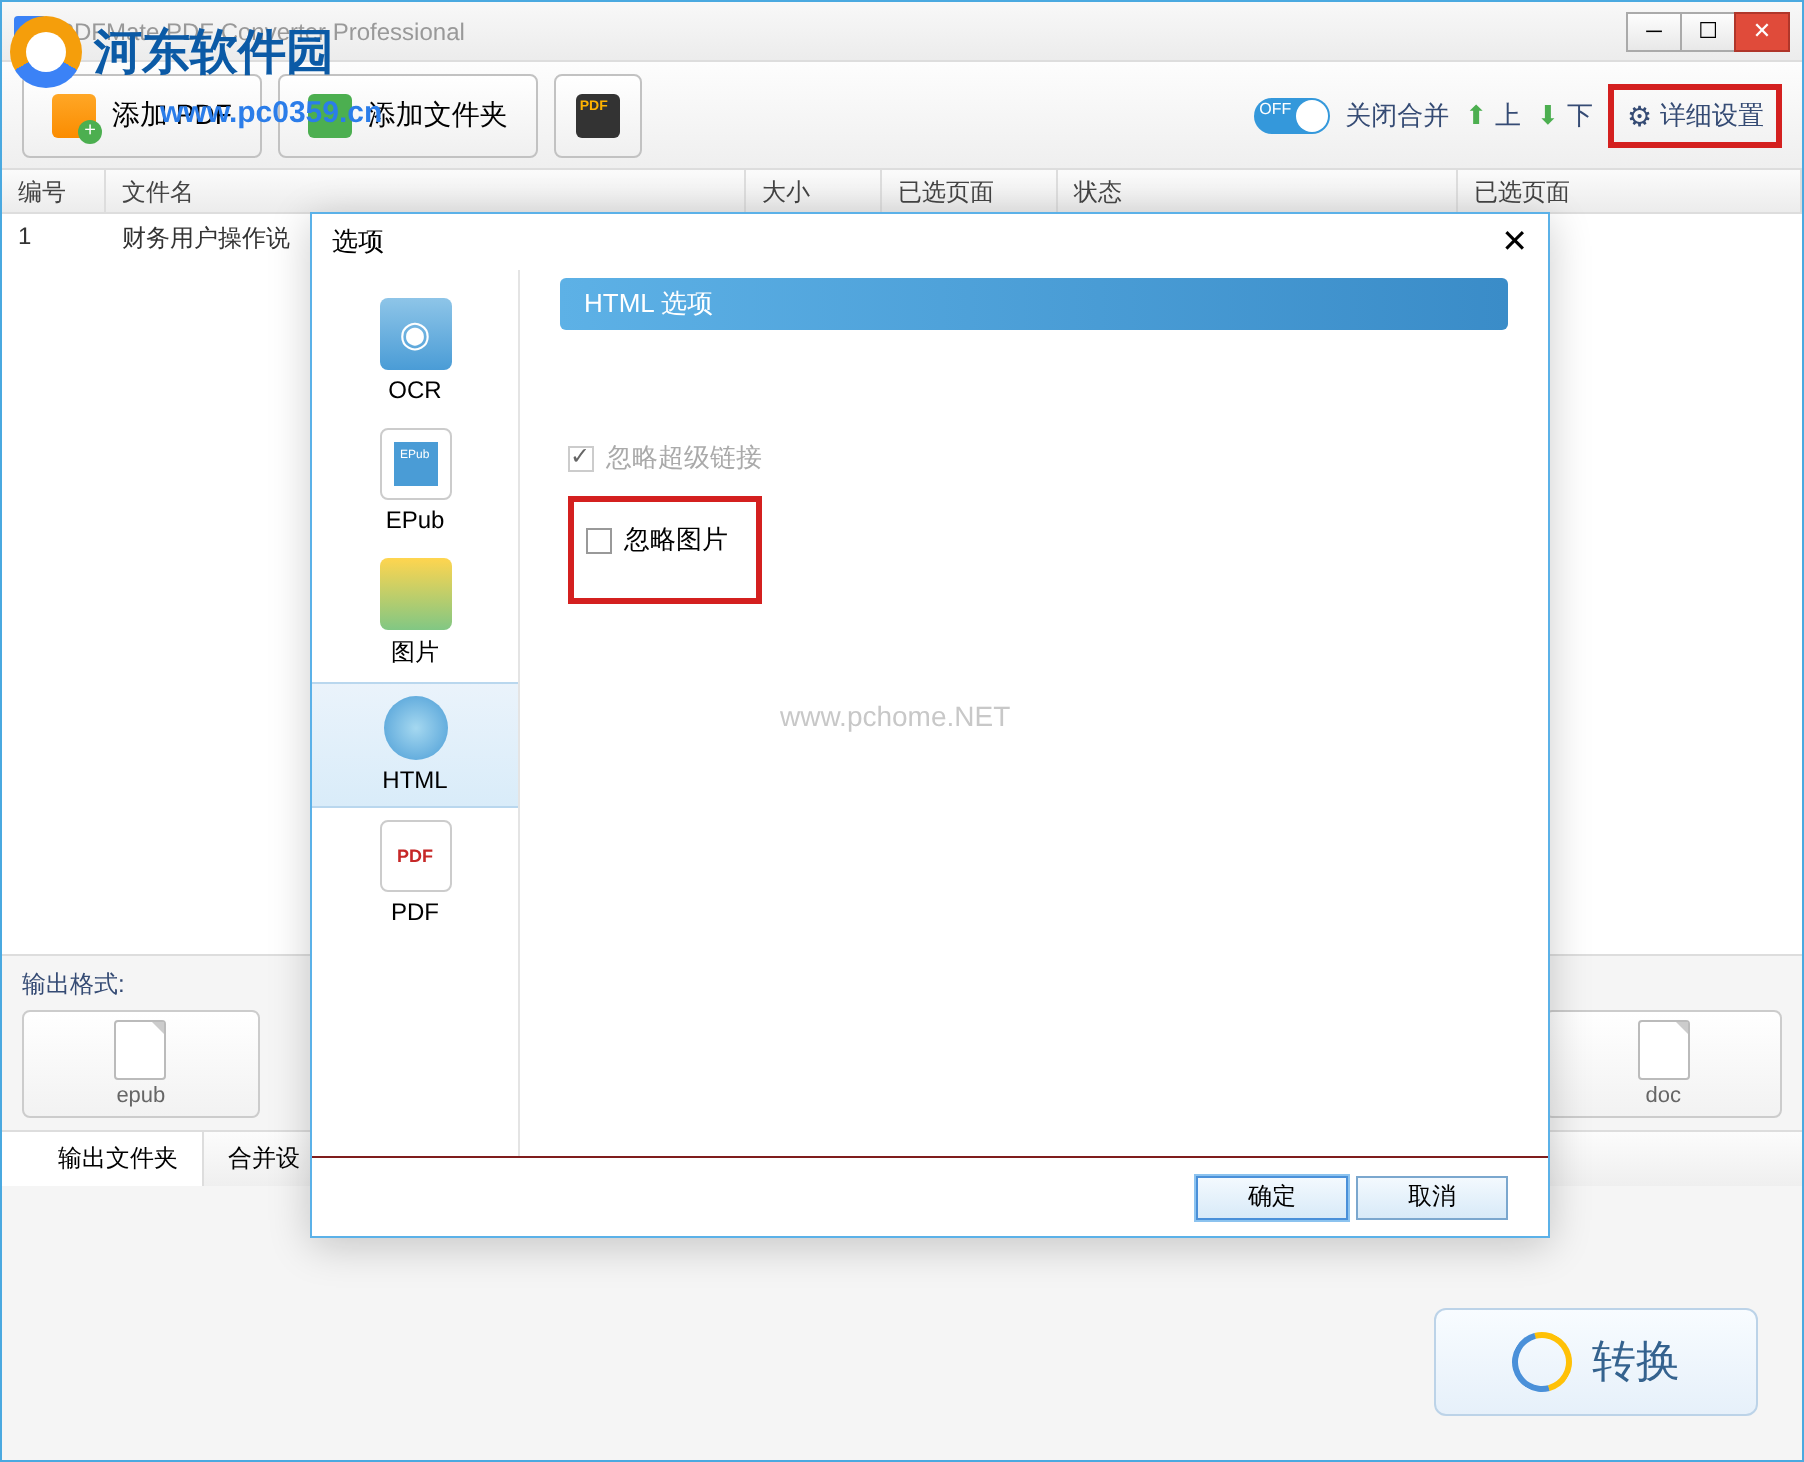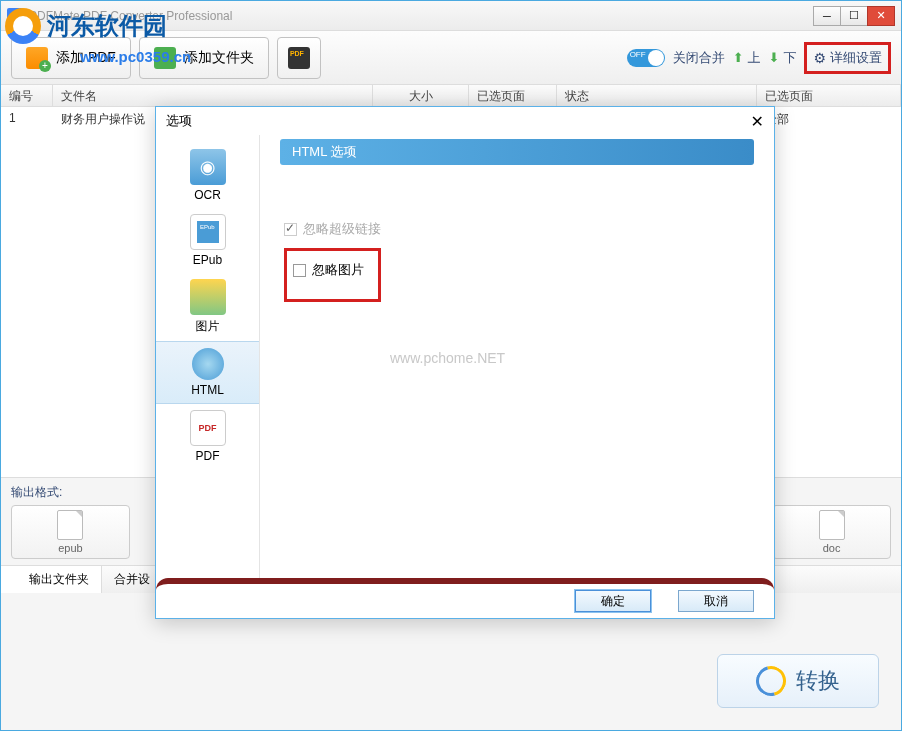--- a/index.html
+++ b/index.html
@@ -36,21 +36,21 @@
 .toggle::before { content: ''; position: absolute; right: 1px; top: 1px; width: 16px; height: 16px; background: #fff; border-radius: 50%; }
 .tb-link { font-size: 13px; color: #354b74; display: flex; align-items: center; gap: 4px; cursor: pointer; }
 .arrow-up { color: #4caf50; font-size: 13px; }
 .arrow-down { color: #4caf50; font-size: 13px; }
 .gear { font-size: 14px; }
 .detail-setting { border: 3px solid #d4201f; padding: 3px 6px; height: 32px; }
 
 
 .table-hdr { height: 22px; background: linear-gradient(#fbfbfb,#ececec); border-bottom: 1px solid #ddd; display: flex; font-size: 12px; color: #444; }
 .table-hdr > div { border-right: 1px solid #ddd; padding: 3px 8px; }
-.col-id { width: 52px; } .col-name { width: 320px; } .col-size { width: 68px; margin-left: 28px; } .col-pages { width: 88px; } .col-status { width: 200px; } .col-sel { flex: 1; }
+.col-id { width: 52px; } .col-name { width: 320px; } .col-size { width: 68px; } .col-pages { width: 88px; } .col-status { width: 200px; } .col-sel { flex: 1; }
 .table-body { height: 370px; background: #fff; }
 .table-row { display: flex; font-size: 12px; color: #333; }
 .table-row > div { padding: 4px 8px; }
 
 
 .outfmt { border-top: 1px solid #ddd; padding: 6px 10px; }
 .outfmt-label { font-size: 12px; color: #354b74; margin-bottom: 4px; }
 .fmt-btns { display: flex; gap: 8px; }
 .fmt-btn { height: 54px; flex: 1; border: 1px solid #ccc; border-radius: 4px; background: linear-gradient(#fff,#f2f2f2); display: flex; flex-direction: column; align-items: center; justify-content: center; font-size: 11px; color: #666; gap: 2px; cursor: pointer; }
 .fmt-ico { width: 26px; height: 30px; background: #fff; border: 1px solid #bbb; border-radius: 2px; position: relative; }
@@ -91,21 +91,21 @@
 .ico-word::after { content: 'W'; color: #2b579a; font-size: 16px; font-weight: bold; }
 .dlg-content { flex: 1; padding: 0; background: #fff; }
 .dlg-hdr { height: 26px; background: linear-gradient(90deg, #5db1e6, #3a8cc8); color: #fff; font-size: 13px; padding: 4px 12px; margin: 4px 20px; border-radius: 3px; }
 .dlg-opts { padding: 14px 24px; }
 .chk-row { display: flex; align-items: center; gap: 6px; font-size: 13px; margin-bottom: 10px; }
 .chk { width: 13px; height: 13px; border: 1px solid #999; display: inline-block; position: relative; }
 .chk.checked::after { content: '✓'; position: absolute; top: -3px; left: 0; font-size: 12px; color: #666; }
 .chk.disabled { border-color: #ccc; }
 .chk-row.disabled { color: #aaa; margin-top: 37px; }
 .highlight-box { border: 3px solid #d4201f; padding: 10px 14px 10px 6px; display: inline-block; }
-.dlg-footer { height: 40px; border-top: 6px solid #7f1d1d; display: flex; align-items: center; justify-content: flex-end; gap: 27px; padding: 0 20px; border-radius: 12px; }
+.dlg-footer { height: 40px; border-top: 1px solid #7f1d1d; display: flex; align-items: center; justify-content: flex-end; gap: 4px; padding: 0 20px; }
 .dlg-btn { width: 76px; height: 22px; border: 1px solid #7ba7ce; background: linear-gradient(#f3f9fe,#d8eaf8); font-size: 12px; cursor: pointer; }
 .dlg-btn.primary { border-color: #4a90d9; box-shadow: 0 0 0 1px #8cc3ef; }
 </style>
 </head>
 <body>
 
 <div class="window">
   <div class="titlebar">
     <span class="titlebar-icon"></span>
     <span class="titlebar-title">PDFMate PDF Converter Professional</span>

